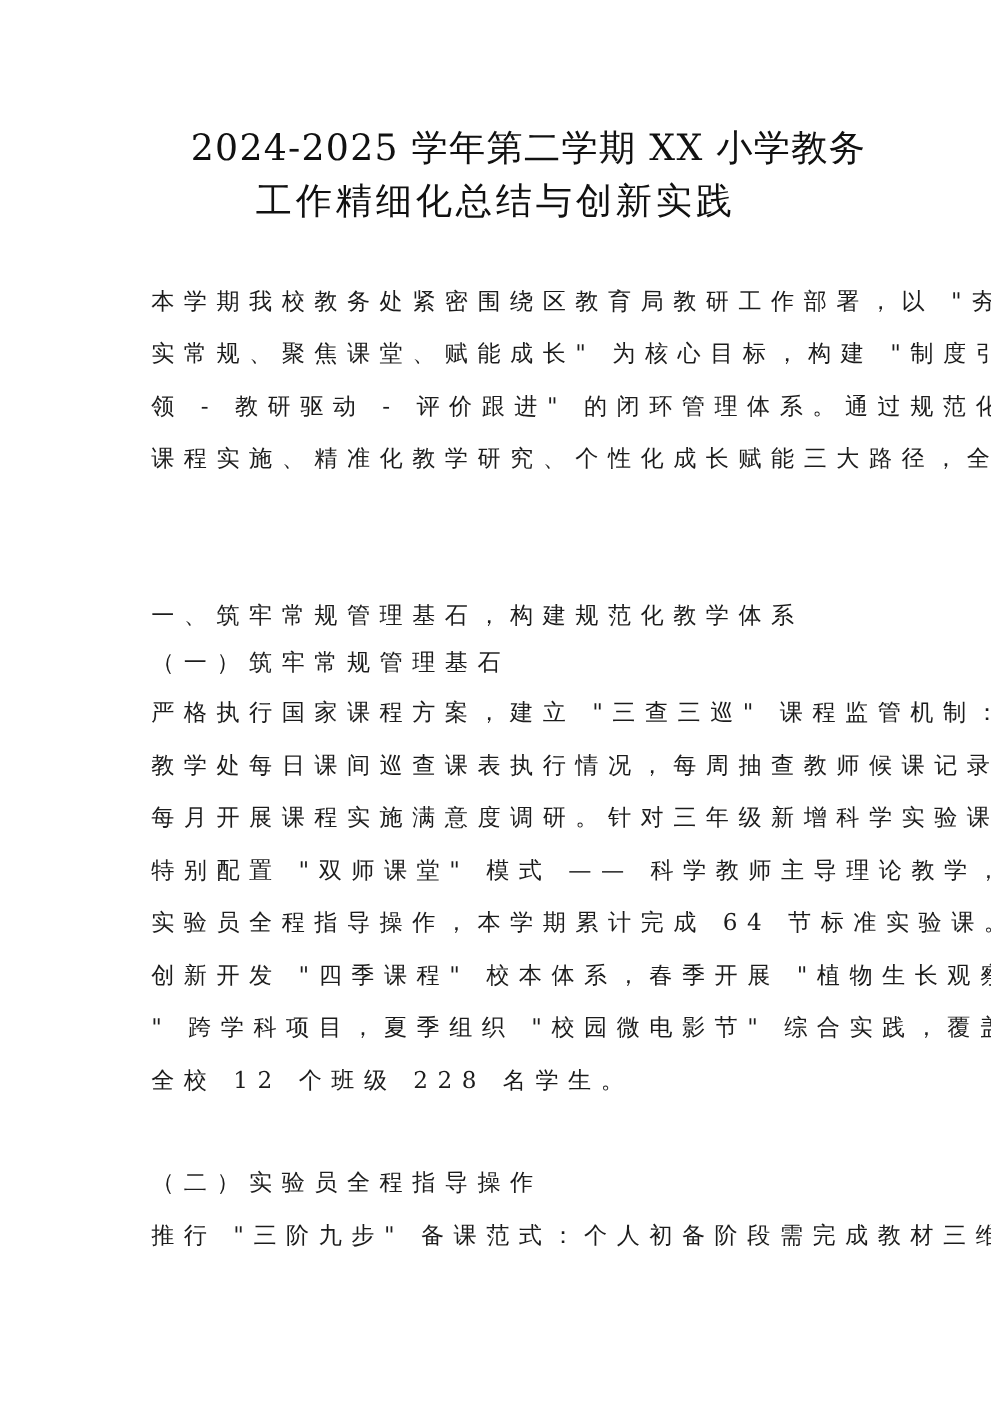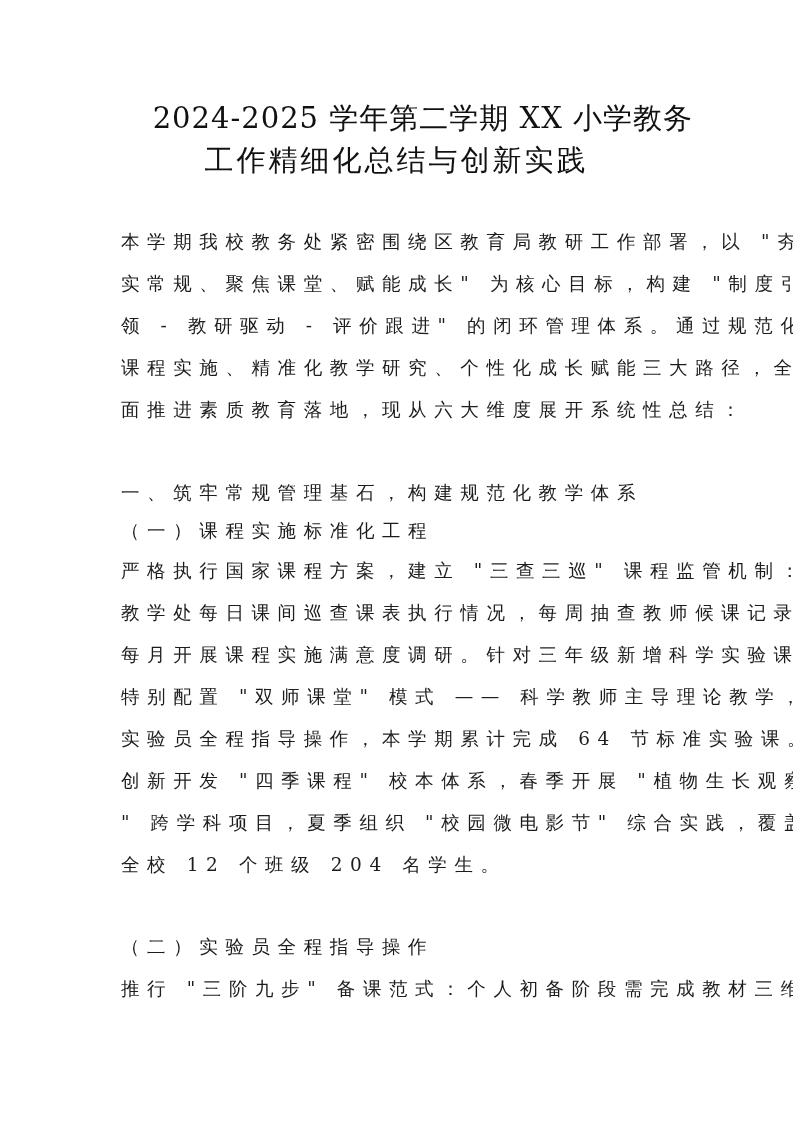--- a/index.html
+++ b/index.html
@@ -51,30 +51,29 @@
 
 <div class="page">
 
   <div class="title l1">2024-2025 学年第二学期 XX 小学教务</div>
   <div class="title l2">工作精细化总结与创新实践</div>
 
   <div class="line" style="top:230px">本学期我校教务处紧密围绕区教育局教研工作部署，以 "夯</div>
   <div class="line" style="top:272px">实常规、聚焦课堂、赋能成长" 为核心目标，构建 "制度引</div>
   <div class="line" style="top:314px">领 - 教研驱动 - 评价跟进" 的闭环管理体系。通过规范化</div>
   <div class="line" style="top:356px">课程实施、精准化教学研究、个性化成长赋能三大路径，全</div>
-  <div class="line" style="top:398px">面推进素质教育落地，现从六大维度展开系统性总结：</div>
 
   <div class="line" style="top:481px">一、筑牢常规管理基石，构建规范化教学体系</div>
-  <div class="line" style="top:519px">（一）课程实施标准化工程</div>
+  <div class="line" style="top:519px">（一）筑牢常规管理基石</div>
 
   <div class="line" style="top:559px">严格执行国家课程方案，建立 "三查三巡" 课程监管机制：</div>
   <div class="line" style="top:601px">教学处每日课间巡查课表执行情况，每周抽查教师候课记录，</div>
   <div class="line" style="top:643px">每月开展课程实施满意度调研。针对三年级新增科学实验课，</div>
   <div class="line" style="top:685px">特别配置 "双师课堂" 模式 —— 科学教师主导理论教学，</div>
   <div class="line" style="top:727px">实验员全程指导操作，本学期累计完成 64 节标准实验课。</div>
   <div class="line" style="top:769px">创新开发 "四季课程" 校本体系，春季开展 "植物生长观察</div>
   <div class="line" style="top:811px">" 跨学科项目，夏季组织 "校园微电影节" 综合实践，覆盖</div>
-  <div class="line" style="top:853px">全校 12 个班级 204 名学生。</div>
+  <div class="line" style="top:853px">全校 12 个班级 228 名学生。</div>
 
   <div class="line" style="top:935px">（二）实验员全程指导操作</div>
   <div class="line" style="top:977px">推行 "三阶九步" 备课范式：个人初备阶段需完成教材三维</div>
 
 </div>
 
 </body></html>

